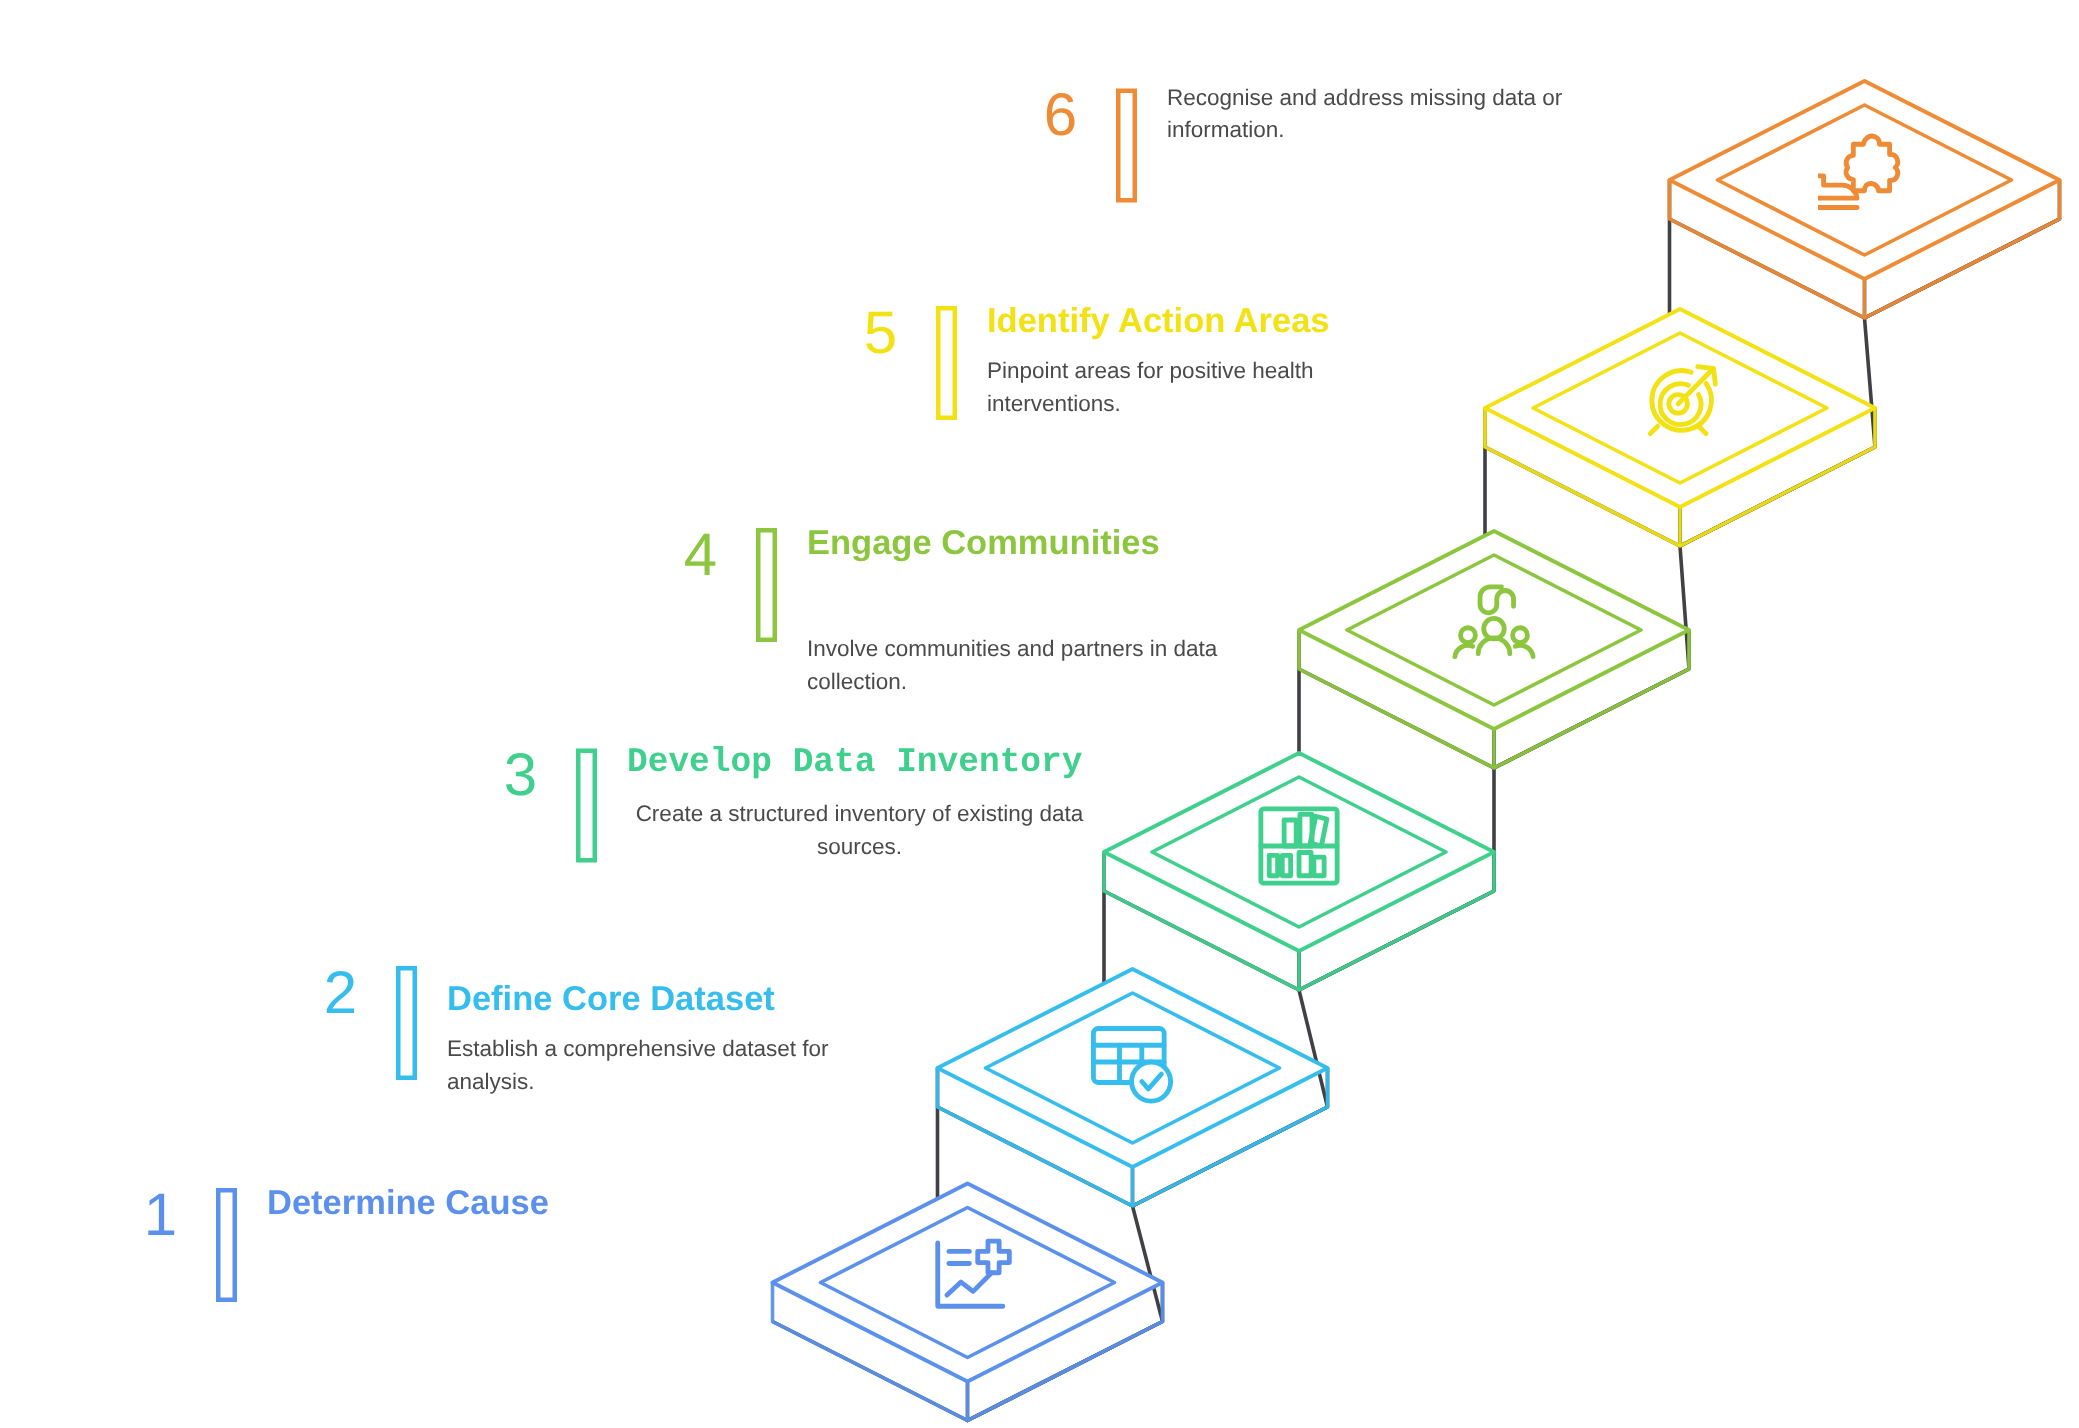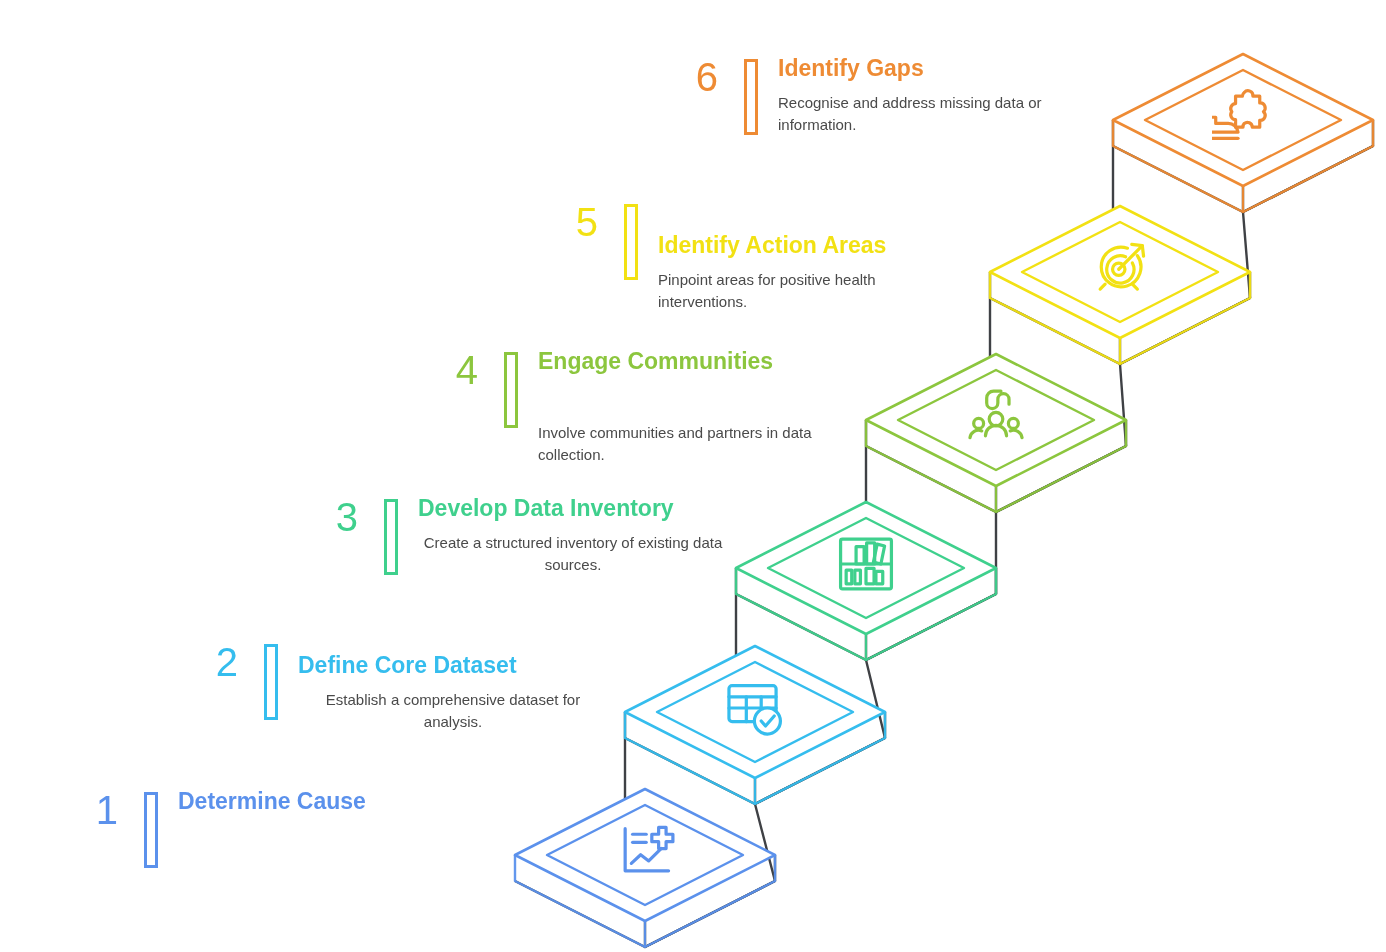--- a/index.html
+++ b/index.html
@@ -202,53 +202,52 @@
     <div class="step-body">
       <div class="step-title" style="color: rgb(91, 145, 236);">Determine Cause</div>
     </div>
   </div>
 
   <div class="step-text" id="blk1" style="left: 180px; top: 640px;">
     <div class="step-num" style="color: rgb(53, 189, 238);">2</div>
     <div class="accent-bar" style="border-color: rgb(53, 189, 238);"></div>
     <div class="step-body">
       <div class="step-title" style="color: rgb(53, 189, 238); margin-top: 12px;">Define Core Dataset</div>
-      <div class="step-desc" style="color: rgb(74, 74, 74); text-align: center;">Establish a comprehensive dataset for analysis.</div>
+      <div class="step-desc" style="color: rgb(74, 74, 74);">Establish a comprehensive dataset for analysis.</div>
     </div>
   </div>
 
   <div class="step-text" id="blk2" style="left: 300px; top: 495px;">
     <div class="step-num" style="color: rgb(63, 208, 141);">3</div>
     <div class="accent-bar" style="border-color: rgb(63, 208, 141);"></div>
     <div class="step-body">
-      <div class="step-title" style="color: rgb(63, 208, 141);">Develop Data Inventory</div>
+      <div class="step-title" style="color: rgb(63, 208, 141); font-family: Liberation Mono, monospace;">Develop Data Inventory</div>
       <div class="step-desc" style="color: rgb(74, 74, 74); text-align: center;">Create a structured inventory of existing data sources.</div>
     </div>
   </div>
 
   <div class="step-text" id="blk3" style="left: 420px; top: 348px;">
     <div class="step-num" style="color: rgb(140, 198, 62);">4</div>
     <div class="accent-bar" style="border-color: rgb(140, 198, 62);"></div>
     <div class="step-body">
       <div class="step-title" style="color: rgb(140, 198, 62);">Engage Communities</div>
       <div class="step-desc" style="color: rgb(74, 74, 74); margin-top: 48px;">Involve communities and partners in data collection.</div>
     </div>
   </div>
 
   <div class="step-text" id="blk4" style="left: 540px; top: 200px;">
     <div class="step-num" style="color: rgb(242, 225, 19);">5</div>
     <div class="accent-bar" style="border-color: rgb(242, 225, 19);"></div>
     <div class="step-body">
-      <div class="step-title" style="color: rgb(242, 225, 19); margin-top: 32px;">Identify Action Areas</div>
+      <div class="step-title" style="color: rgb(242, 225, 19);">Identify Action Areas</div>
       <div class="step-desc" style="color: rgb(74, 74, 74);">Pinpoint areas for positive health interventions.</div>
     </div>
   </div>
 
   <div class="step-text" id="blk5" style="left: 660px; top: 55px;">
     <div class="step-num" style="color: rgb(238, 139, 52);">6</div>
     <div class="accent-bar" style="border-color: rgb(238, 139, 52);"></div>
     <div class="step-body">
-      <div class="step-title" style="color: rgb(238, 139, 52);">Identify Gaps</div>
       <div class="step-desc" style="color: rgb(74, 74, 74);">Recognise and address missing data or information.</div>
     </div>
   </div>
 
 </div>
 
 </body></html>

